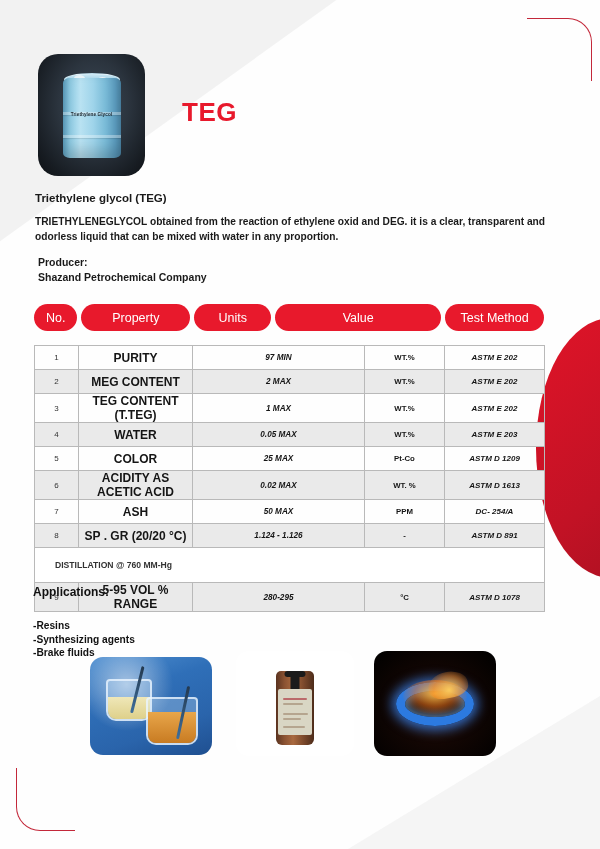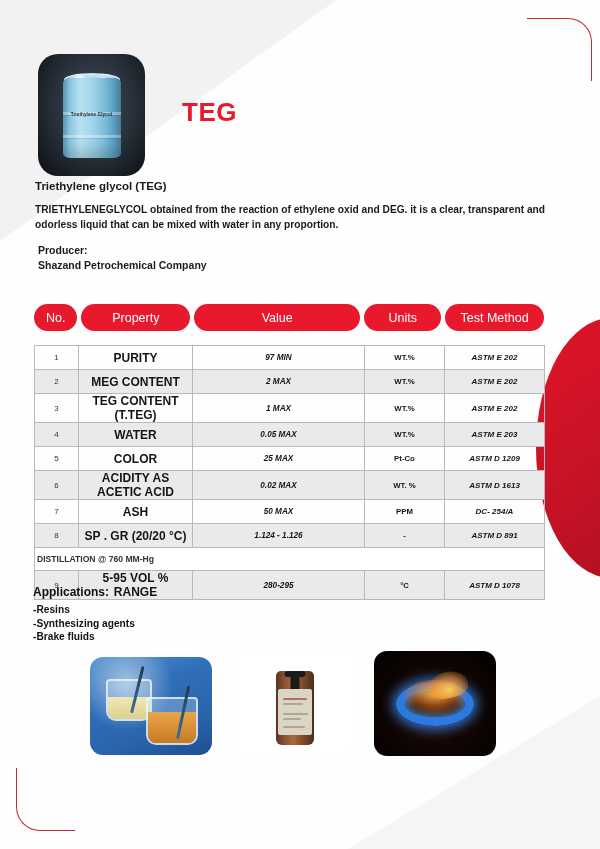--- a/index.html
+++ b/index.html
@@ -178,21 +178,21 @@
     font-size: 26px;
     font-weight: bold;
     color: #e8192c;
     letter-spacing: 0.5px;
   }
 
   
   .intro {
     position: absolute;
     left: 35px;
-    top: 180px;
+    top: 192px;
     width: 540px;
   }
   .intro-title {
     font-size: 11.5px;
     font-weight: bold;
     color: #1a1a1a;
     margin-bottom: 11px;
   }
   .intro-desc {
     font-size: 10.2px;
@@ -286,42 +286,42 @@
     margin-top: 20px;
   }
   table.spec tr td:nth-child(5) {
     width: 100px;
     font-style: italic;
     font-weight: bold;
     font-size: 8px;
   }
   table.spec tr.section td {
     text-align: left;
-    padding-left: 2px;
+    padding-left: 20px;
     font-size: 8.6px;
     font-weight: bold;
     font-style: normal;
     background: #ffffff;
-    height: 23px;
+    height: 35px;
     width: auto;
   }
 
   
   .apps {
     position: absolute;
     left: 33px;
     top: 585px;
   }
   .apps-title {
     font-size: 12px;
     font-weight: bold;
     color: #111;
   }
   .apps-list {
-    margin-top: 4px;
+    margin-top: 20px;
     font-size: 10.2px;
     font-weight: bold;
     color: #111;
     line-height: 13.5px;
   }
 
   
   .photos {
     position: absolute;
     left: 0;
@@ -509,22 +509,22 @@
     <div class="intro-title">Triethylene glycol (TEG)</div>
     <div class="intro-desc">TRIETHYLENEGLYCOL obtained from the reaction of ethylene oxid and DEG. it is a clear, transparent and odorless liquid that can be mixed with water in any proportion.</div>
     <div class="producer-label">Producer:</div>
     <div class="producer-name">Shazand Petrochemical Company</div>
   </div>
 
   <div class="spec-wrap">
     <div class="spec-header">
       <div class="hcell c-no">No.</div>
       <div class="hcell c-prop">Property</div>
+      <div class="hcell c-unit">Units</div>
       <div class="hcell c-val">Value</div>
-      <div class="hcell c-unit">Units</div>
       <div class="hcell c-test">Test Method</div>
     </div>
 
     <table class="spec">
       <tbody>
         <tr>
           <td>1</td>
           <td>PURITY</td>
           <td>97 MIN</td>
           <td>WT.%</td>

